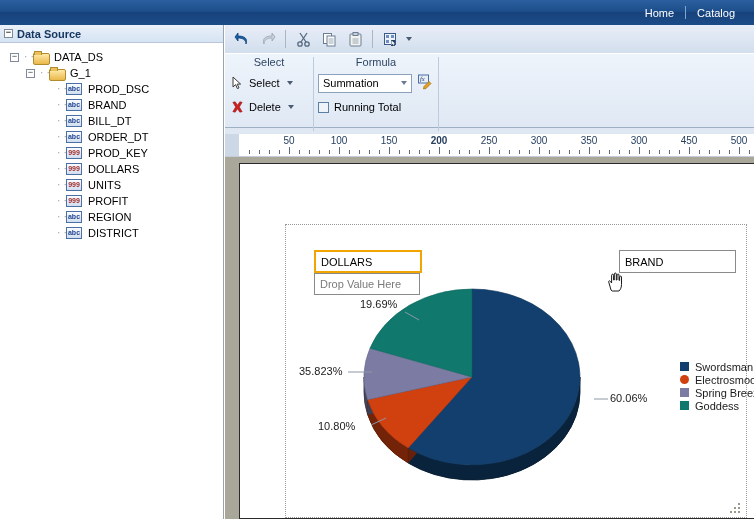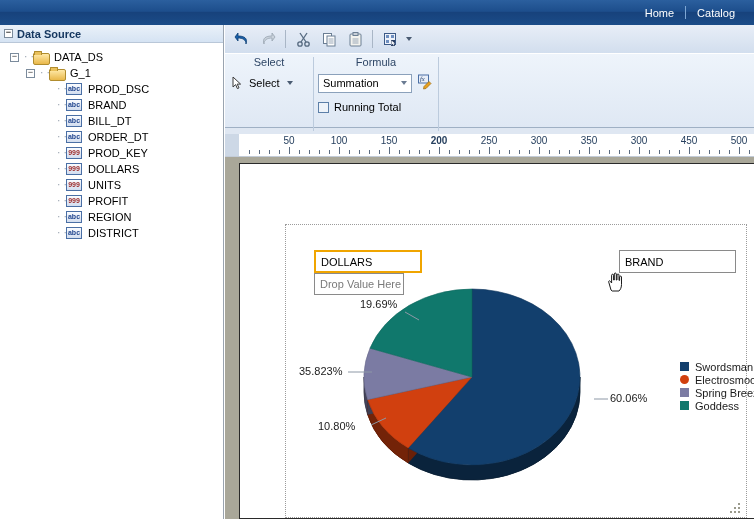--- a/index.html
+++ b/index.html
@@ -305,20 +305,27 @@
 
   <div id="ribbon-body">
 
     <div class="rgroup" style="left:0; width:88px">
       <div class="rgroup-title">Select</div>
       <div class="ritem">
         <svg width="13" height="14" viewBox="0 0 13 14" style="margin-right:5px">
           <path d="M2 1 L2 11 L4.6 8.6 L6.4 12.6 L8 11.9 L6.2 8.1 L9.6 8.1 Z" fill="#fff" stroke="#3a3a3a" stroke-width="1"></path>
         </svg>
         <span>Select</span>
+        <span class="caret"></span>
+      </div>
+      <div class="ritem">
+        <svg width="13" height="14" viewBox="0 0 14 14" style="margin-right:5px">
+          <path d="M2 2 L4.5 1.4 L7 5 L9.5 1.4 L12 2 L9 7 L12 12 L9.5 12.6 L7 9 L4.5 12.6 L2 12 L5 7 Z" fill="#cf2020" stroke="#8e1212" stroke-width="0.6"></path>
+        </svg>
+        <span>Delete</span>
         <span class="caret"></span>
       </div>
     </div>
 
     <div class="rgroup-div" style="left:88px"></div>
 
     <div class="rgroup" style="left:89px; width:124px">
       <div class="rgroup-title">Formula</div>
       <div class="ritem" style="padding-left:4px">
         <div class="combo">
@@ -411,21 +418,21 @@
   </div>
 
   <div id="canvas-area">
     <div id="page">
 
       <div id="chart-region">
 
         <div class="dropbox sel" style="left:28px; top:25px; width:108px; height:23px">
           <span>DOLLARS</span>
         </div>
-        <div class="dropbox hint" style="left:28px; top:48px; width:90px; height:22px">
+        <div class="dropbox hint" style="left:28px; top:48px; width:106px; height:22px">
           <span>Drop Value Here</span>
         </div>
 
         <div class="dropbox" style="left:333px; top:25px; width:117px; height:23px">
           <span>BRAND</span>
         </div>
 
 
         <svg id="pie-svg" width="462" height="294" viewBox="0 0 462 294" style="position:absolute;left:0;top:0">
             <path d="M 294 152 A 108 88 0 0 1 122.19354120276576 222.99995300164903 L 122.19354120276576 237.99995300164903 A 108 88 0 0 0 294 167 Z" fill="#0a233c" stroke="#081c31" stroke-width="0.5"></path>

